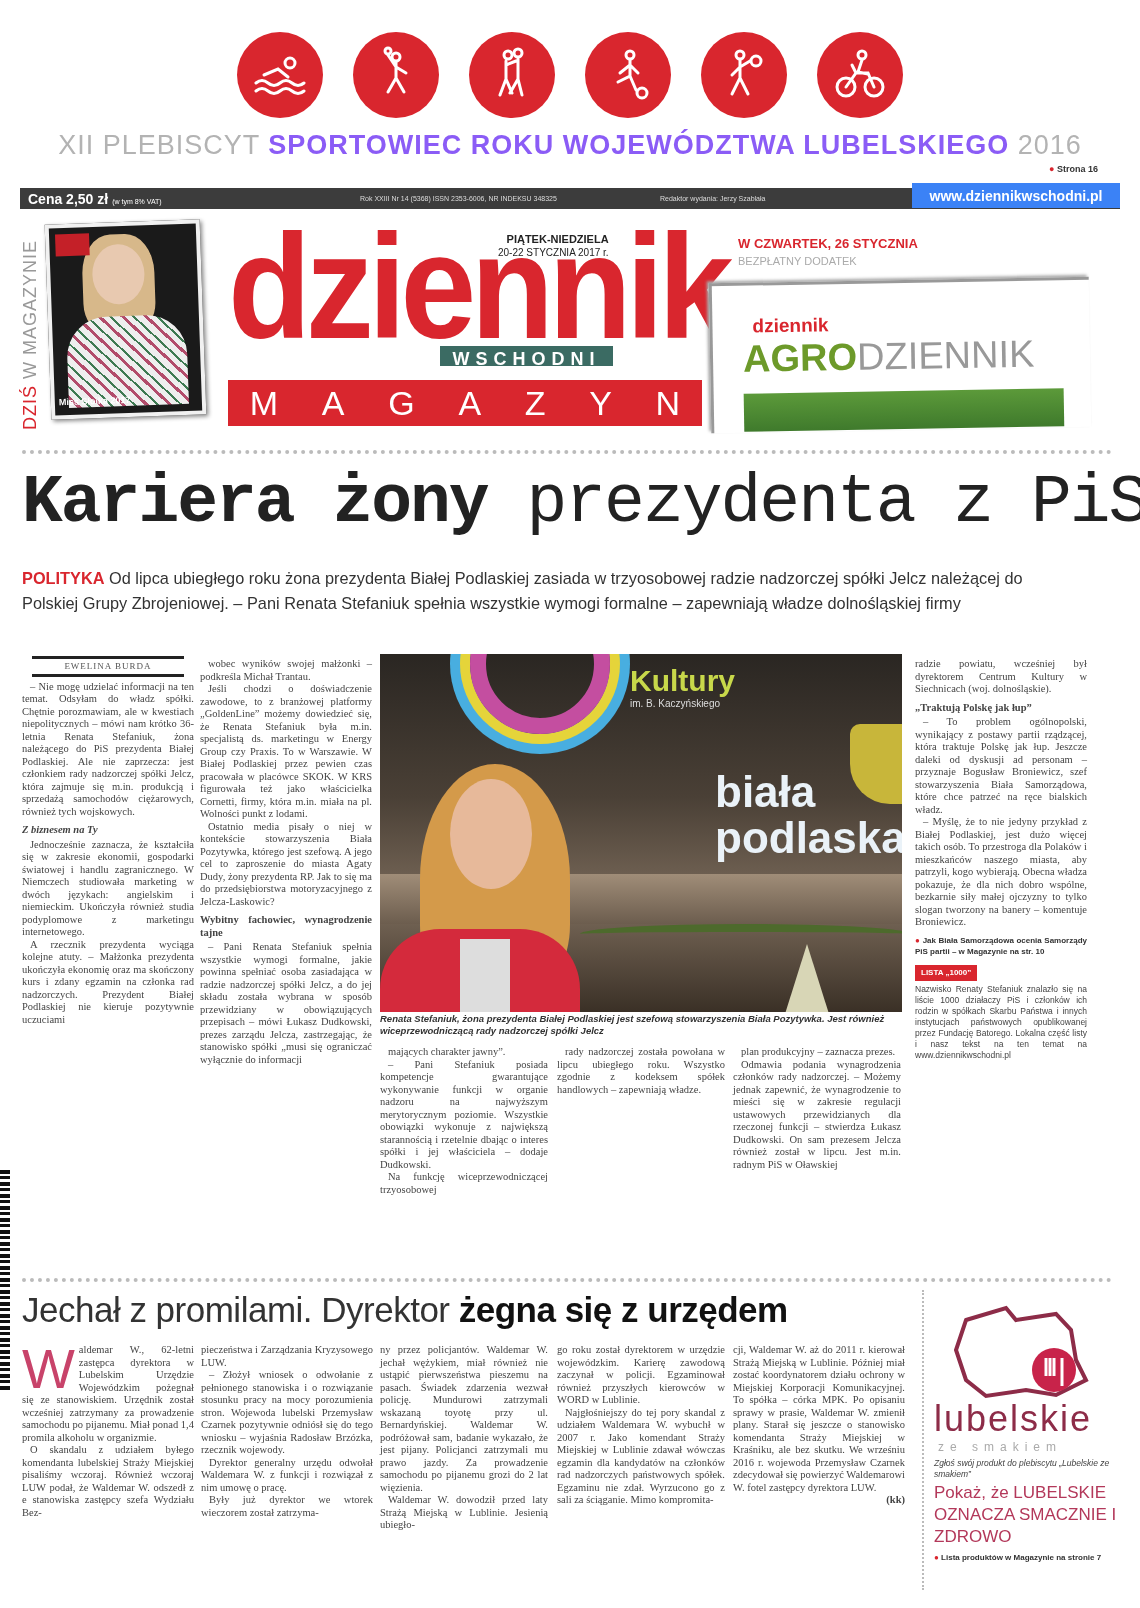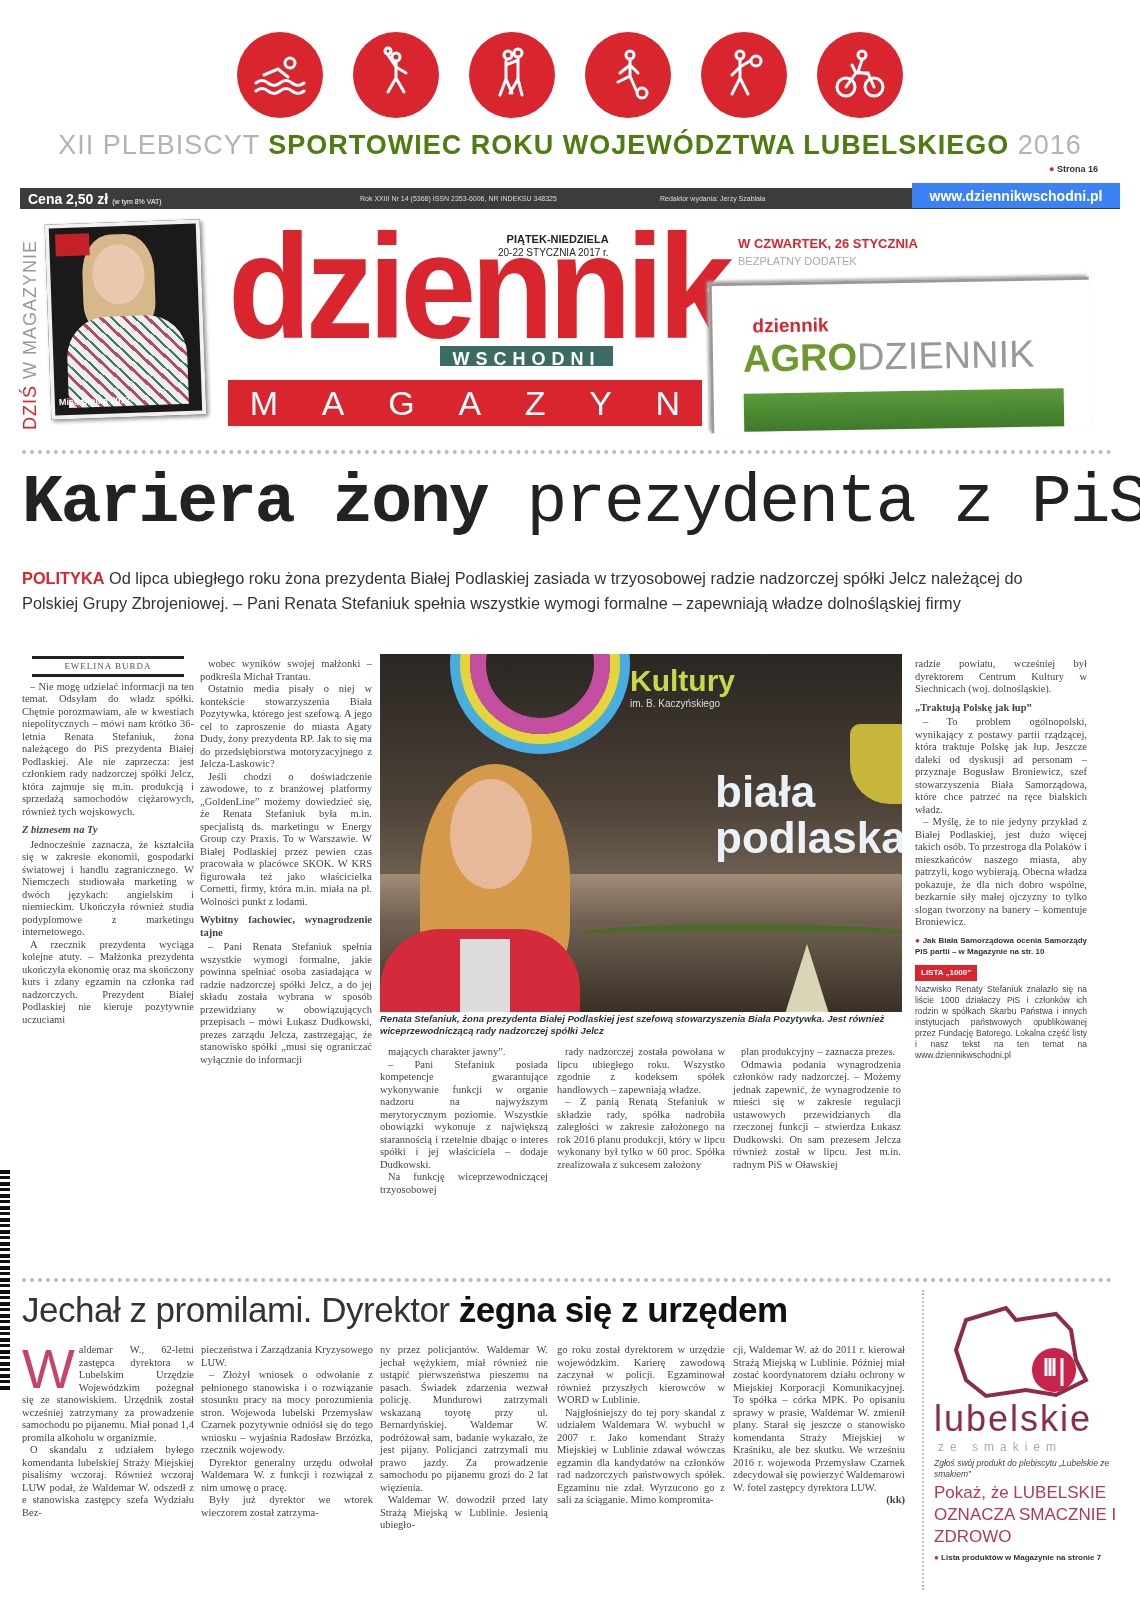--- a/index.html
+++ b/index.html
@@ -4,21 +4,21 @@
 <style>
 *{box-sizing:border-box;margin:0;padding:0}
 html,body{width:1140px;height:1608px;background:#fff;overflow:hidden}
 body{position:relative;font-family:"Liberation Serif",serif;color:#222}
 .abs{position:absolute}
 
 .icons{left:0;top:32px;width:1140px;height:92px;display:flex;justify-content:center;gap:30px}
 .sport{width:86px;height:86px;border-radius:50%;background:#d9262e;display:flex;align-items:center;justify-content:center}
 .sport svg{width:60px;height:60px}
 .plebiscyt{left:0;top:130px;width:1140px;text-align:center;font-family:"Liberation Sans",sans-serif;font-size:27px;letter-spacing:1px;color:#b3b3b3}
-.plebiscyt b{color:#4d7c0f}
+.plebiscyt b{color:#8b5cf6}
 .strona-ref{right:42px;top:164px;font-family:"Liberation Sans",sans-serif;font-size:9px;font-weight:bold;color:#333}
 .strona-ref .dot{color:#d9262e}
 
 .infobar{left:20px;top:188px;width:1100px;height:21px;background:#3c3c3c;display:flex;align-items:center;font-family:"Liberation Sans",sans-serif;color:#ddd;font-size:7px}
 .infobar .price{font-size:14px;font-weight:bold;color:#fff;padding-left:8px;width:340px}
 .infobar .price small{font-size:7px;font-weight:normal;margin-left:4px}
 .infobar .issn{width:300px}
 .infobar .editor{width:200px}
 .infobar .url{margin-left:auto;background:#3b82f6;color:#fff;height:25px;margin-top:-6px;width:208px;display:flex;align-items:center;justify-content:center;font-size:14px;font-weight:bold}
 
@@ -183,22 +183,22 @@
 
 <div class="abs col" style="left:22px;top:656px;width:172px">
   <div class="byline">EWELINA BURDA</div>
   <p>– Nie mogę udzielać informacji na ten temat. Odsyłam do władz spółki. Chętnie porozmawiam, ale w kwestiach niepolitycznych – mówi nam krótko 36-letnia Renata Stefaniuk, żona należącego do PiS prezydenta Białej Podlaskiej. Ale nie zaprzecza: jest członkiem rady nadzorczej spółki Jelcz, która zajmuje się m.in. produkcją i sprzedażą samochodów ciężarowych, również tych wojskowych.</p>
   <p class="sub">Z biznesem na Ty</p>
   <p>Jednocześnie zaznacza, że kształciła się w zakresie ekonomii, gospodarki światowej i handlu zagranicznego. W Niemczech studiowała marketing w dwóch językach: angielskim i niemieckim. Ukończyła również studia podyplomowe z marketingu internetowego.</p>
   <p>A rzecznik prezydenta wyciąga kolejne atuty. – Małżonka prezydenta ukończyła ekonomię oraz ma skończony kurs i zdany egzamin na członka rad nadzorczych. Prezydent Białej Podlaskiej nie kieruje pozytywnie uczuciami</p>
 </div>
 <div class="abs col" style="left:200px;top:658px;width:172px">
   <p>wobec wyników swojej małżonki – podkreśla Michał Trantau.</p>
+  <p>Jeśli chodzi o doświadczenie zawodowe, to z branżowej platformy „GoldenLine” możemy dowiedzieć się, że Renata Stefaniuk była m.in. specjalistą ds. marketingu w Energy Group czy Praxis. To w Warszawie. W Białej Podlaskiej przez pewien czas pracowała w placówce SKOK. W KRS figurowała też jako właścicielka Cornetti, firmy, która m.in. miała na pl. Wolności punkt z lodami.</p>
   <p>Ostatnio media pisały o niej w kontekście stowarzyszenia Biała Pozytywka, którego jest szefową. A jego cel to zaproszenie do miasta Agaty Dudy, żony prezydenta RP. Jak to się ma do przedsiębiorstwa motoryzacyjnego z Jelcza-Laskowic?</p>
-  <p>Jeśli chodzi o doświadczenie zawodowe, to z branżowej platformy „GoldenLine” możemy dowiedzieć się, że Renata Stefaniuk była m.in. specjalistą ds. marketingu w Energy Group czy Praxis. To w Warszawie. W Białej Podlaskiej przez pewien czas pracowała w placówce SKOK. W KRS figurowała też jako właścicielka Cornetti, firmy, która m.in. miała na pl. Wolności punkt z lodami.</p>
   <p class="sub2">Wybitny fachowiec, wynagrodzenie tajne</p>
   <p>– Pani Renata Stefaniuk spełnia wszystkie wymogi formalne, jakie powinna spełniać osoba zasiadająca w radzie nadzorczej spółki Jelcz, a do jej składu została wybrana w sposób przewidziany w obowiązujących przepisach – mówi Łukasz Dudkowski, prezes zarządu Jelcza, zastrzegając, że stanowisko spółki „musi się ograniczać wyłącznie do informacji</p>
 </div>
 
 <div class="abs photo">
   <div class="ring"></div>
   <div class="kult"><span>Kultury</span><small>im. B. Kaczyńskiego</small></div>
   <div class="yel"></div>
   <div class="biala">biała podlaska</div>
   <div class="stage"></div>
@@ -211,21 +211,20 @@
 </div>
 <div class="abs caption">Renata Stefaniuk, żona prezydenta Białej Podlaskiej jest szefową stowarzyszenia Biała Pozytywka. Jest również wiceprzewodniczącą rady nadzorczej spółki Jelcz</div>
 
 <div class="abs col" style="left:380px;top:1046px;width:168px">
   <p>mających charakter jawny”.</p>
   <p>– Pani Stefaniuk posiada kompetencje gwarantujące wykonywanie funkcji w organie nadzoru na najwyższym merytorycznym poziomie. Wszystkie obowiązki wykonuje z największą starannością i rzetelnie dbając o interes spółki i jej właściciela – dodaje Dudkowski.</p>
   <p>Na funkcję wiceprzewodniczącej trzyosobowej</p>
 </div>
 <div class="abs col" style="left:557px;top:1046px;width:168px">
   <p>rady nadzorczej została powołana w lipcu ubiegłego roku. Wszystko zgodnie z kodeksem spółek handlowych – zapewniają władze.</p>
-  <p>– Z panią Renatą Stefaniuk w składzie rady, spółka nadrobiła zaległości w zakresie założonego na rok 2016 planu produkcji, który w lipcu wykonany był tylko w 60 proc. Spółka zrealizowała z sukcesem założony</p>
 </div>
 <div class="abs col" style="left:733px;top:1046px;width:168px">
   <p>plan produkcyjny – zaznacza prezes.</p>
   <p>Odmawia podania wynagrodzenia członków rady nadzorczej. – Możemy jednak zapewnić, że wynagrodzenie to mieści się w zakresie regulacji ustawowych przewidzianych dla rzeczonej funkcji – stwierdza Łukasz Dudkowski. On sam prezesem Jelcza również został w lipcu. Jest m.in. radnym PiS w Oławskiej</p>
 </div>
 <div class="abs col" style="left:915px;top:658px;width:172px">
   <p style="text-indent:0">radzie powiatu, wcześniej był dyrektorem Centrum Kultury w Siechnicach (woj. dolnośląskie).</p>
   <p class="sub2">„Traktują Polskę jak łup”</p>
   <p>– To problem ogólnopolski, wynikający z postawy partii rządzącej, która traktuje Polskę jak łup. Jeszcze daleki od dyskusji ad personam – przyznaje Bogusław Broniewicz, szef stowarzyszenia Biała Samorządowa, które chce patrzeć na ręce bialskich władz.</p>
   <p>– Myślę, że to nie jedyny przykład z Białej Podlaskiej, jest dużo więcej takich osób. To przestroga dla Polaków i mieszkańców naszego miasta, aby patrzyli, kogo wybierają. Obecna władza pokazuje, że dla nich dobro wspólne, bezkarnie siły małej ojczyzny to tylko slogan tworzony na banery – komentuje Broniewicz.</p>

